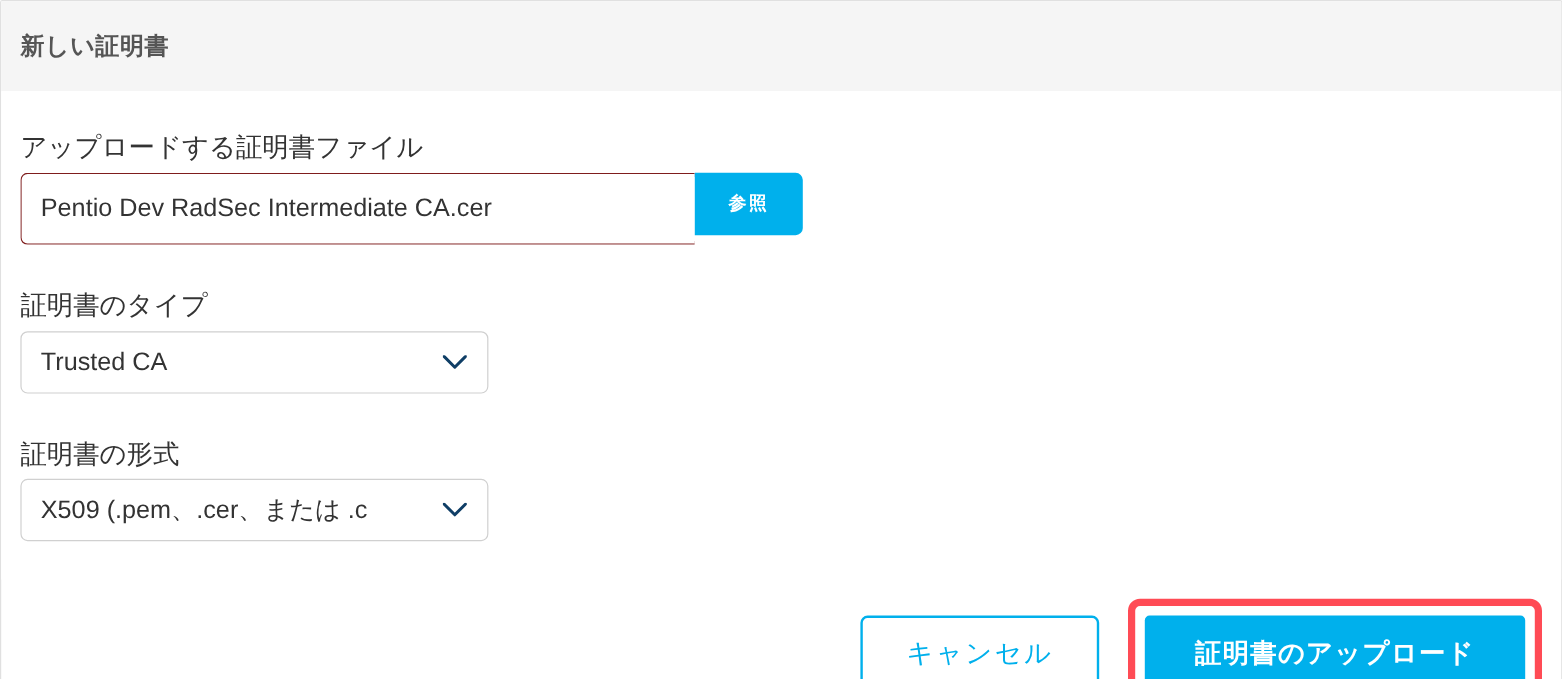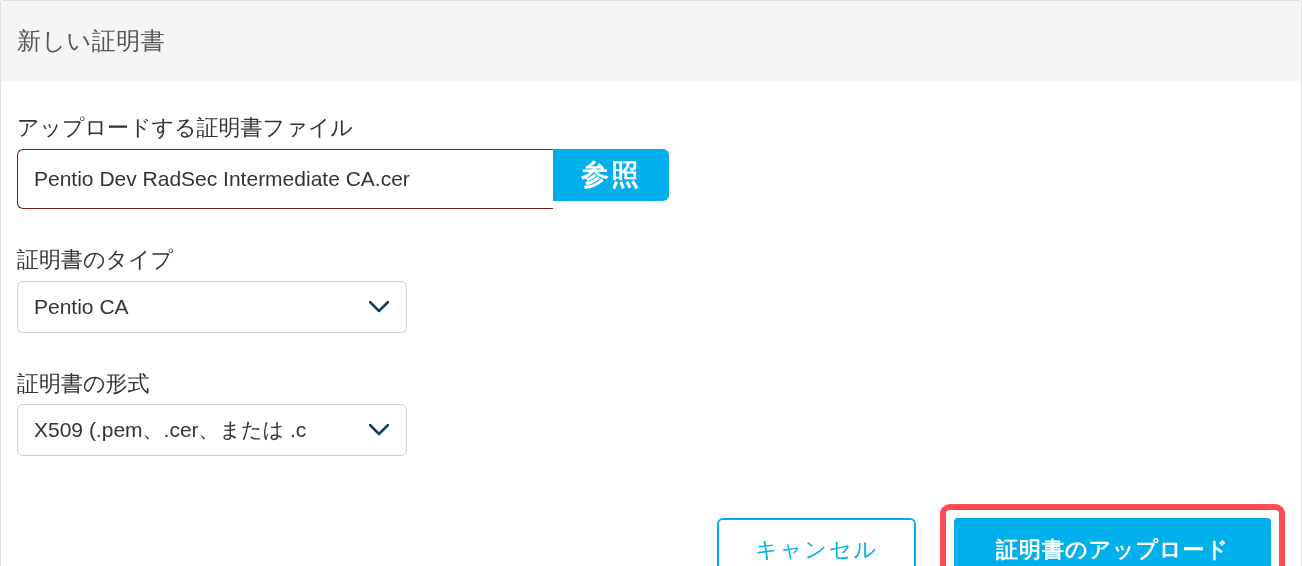--- a/index.html
+++ b/index.html
@@ -14,23 +14,23 @@
     width: 1302px;
     background: #ffffff;
     border: 1px solid #e0e0e0;
     border-radius: 2px;
   }
   .dialog-header {
     background: #f5f5f5;
     padding: 24px 16px;
   }
   .dialog-title {
-    font-size: 24px;
+    font-size: 20px;
     color: #555555;
-    font-weight: 400;
+    font-weight: 700;
     letter-spacing: 0.5px;
   }
   .dialog-body {
     background: #ffffff;
     padding: 20px 16px 8px 16px;
   }
   .form-row {
     display: flex;
     align-items: flex-start;
     margin-bottom: 24px;
@@ -71,21 +71,21 @@
     border-bottom-right-radius: 0;
   }
   .browse-button {
     height: 52px;
     padding: 0 28px;
     background: #00b0ec;
     color: #ffffff;
     border: none;
     border-top-right-radius: 6px;
     border-bottom-right-radius: 6px;
-    font-size: 28px;
+    font-size: 15px;
     font-weight: 600;
     cursor: pointer;
     letter-spacing: 2px;
   }
   .name-input {
     width: 390px;
   }
   .select-wrap {
     position: relative;
     width: 390px;
@@ -171,21 +171,21 @@
           <button class="browse-button">参照</button>
         </div>
       </div>
     </div>
 
 
     <div class="form-row">
       <div class="form-label">証明書のタイプ</div>
       <div class="form-control-wrap">
         <div class="select-wrap">
-          <button type="button" class="select-input">Pentio CA</button>
+          <button type="button" class="select-input">Trusted CA</button>
           <span class="chevron">
             <svg width="20" height="12" viewBox="0 0 20 12">
               <path d="M1 1 L10 10 L19 1" stroke="#0f3e66" stroke-width="2.5" fill="none" stroke-linecap="round" stroke-linejoin="round"></path>
             </svg>
           </span>
         </div>
       </div>
     </div>
 
     <div class="form-row">

